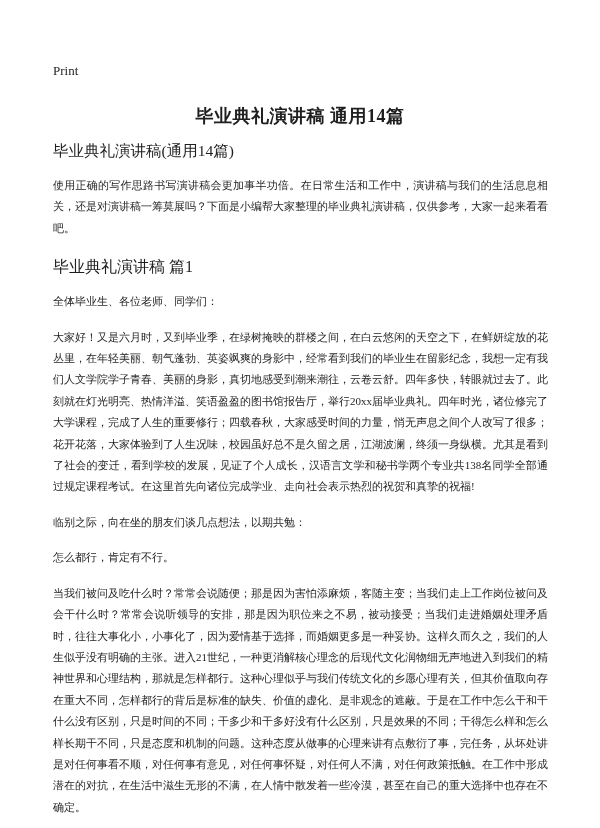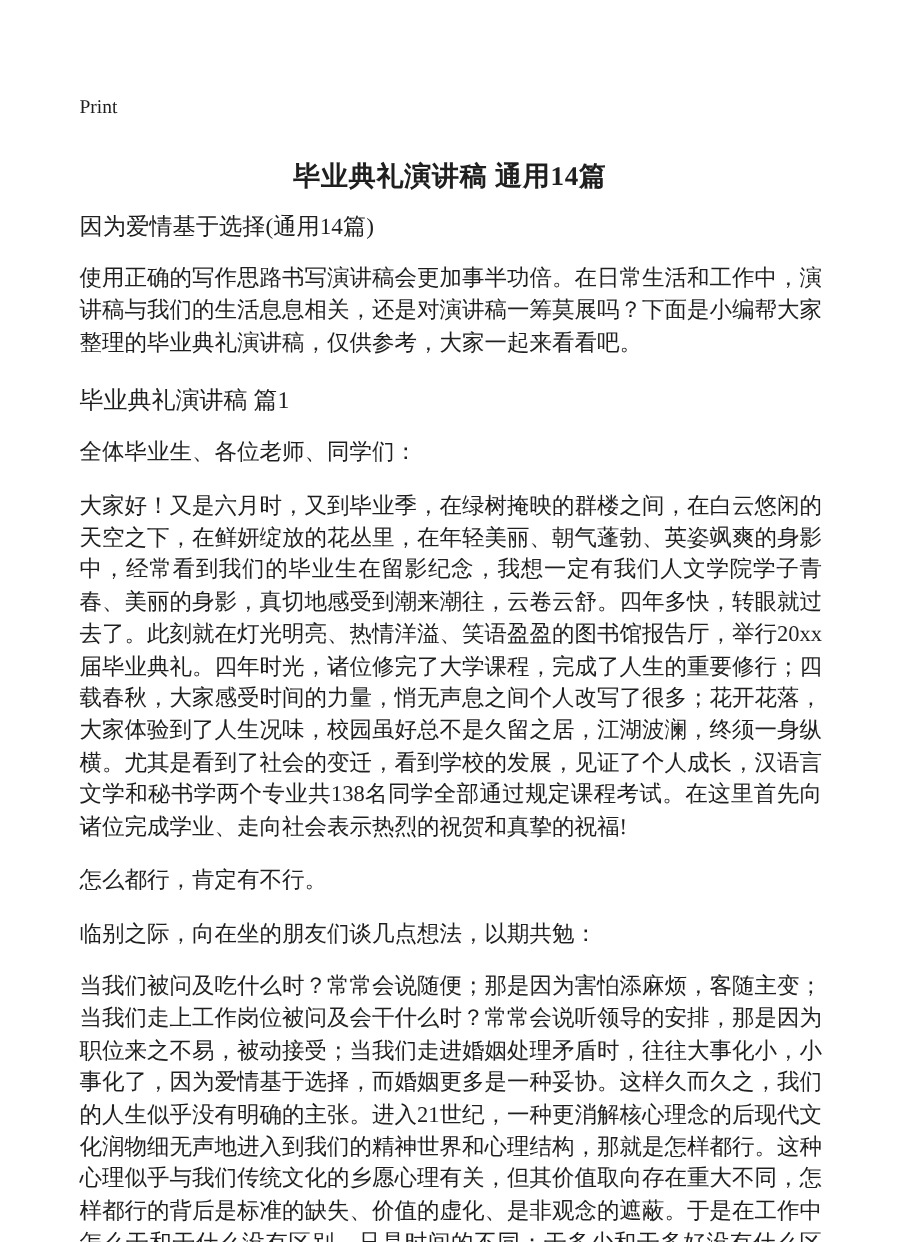--- a/index.html
+++ b/index.html
@@ -36,21 +36,21 @@
   .doc-body {
     margin: 0 52px 0 53px;
   }
   .subtitle {
     margin: 12px 0 0;
     font-size: 15.5px;
     line-height: 21px;
   }
   .para {
     margin: 14px 0 0;
-    font-size: 15px;
+    font-size: 11px;
     line-height: 21.4px;
     text-align: justify;
     word-break: break-all;
   }
   .section-heading {
     margin: 18px 0 0;
     font-size: 16px;
     font-weight: normal;
     line-height: 20px;
   }
@@ -59,30 +59,30 @@
 <body>
 
 <div class="page">
 
   <a class="print-link">Print</a>
 
   <h1 class="doc-title">毕业典礼演讲稿 通用14篇</h1>
 
   <div class="doc-body">
 
-    <p class="subtitle">因为爱情基于选择(通用14篇)</p>
+    <p class="subtitle">毕业典礼演讲稿(通用14篇)</p>
 
     <p class="para">使用正确的写作思路书写演讲稿会更加事半功倍。在日常生活和工作中，演讲稿与我们的生活息息相关，还是对演讲稿一筹莫展吗？下面是小编帮大家整理的毕业典礼演讲稿，仅供参考，大家一起来看看吧。</p>
 
     <h2 class="section-heading">毕业典礼演讲稿 篇1</h2>
 
     <p class="para">全体毕业生、各位老师、同学们：</p>
 
     <p class="para">大家好！又是六月时，又到毕业季，在绿树掩映的群楼之间，在白云悠闲的天空之下，在鲜妍绽放的花丛里，在年轻美丽、朝气蓬勃、英姿飒爽的身影中，经常看到我们的毕业生在留影纪念，我想一定有我们人文学院学子青春、美丽的身影，真切地感受到潮来潮往，云卷云舒。四年多快，转眼就过去了。此刻就在灯光明亮、热情洋溢、笑语盈盈的图书馆报告厅，举行20xx届毕业典礼。四年时光，诸位修完了大学课程，完成了人生的重要修行；四载春秋，大家感受时间的力量，悄无声息之间个人改写了很多；花开花落，大家体验到了人生况味，校园虽好总不是久留之居，江湖波澜，终须一身纵横。尤其是看到了社会的变迁，看到学校的发展，见证了个人成长，汉语言文学和秘书学两个专业共138名同学全部通过规定课程考试。在这里首先向诸位完成学业、走向社会表示热烈的祝贺和真挚的祝福!</p>
 
+    <p class="para">临别之际，向在坐的朋友们谈几点想法，以期共勉：</p>
+
     <p class="para">怎么都行，肯定有不行。</p>
-
-    <p class="para">临别之际，向在坐的朋友们谈几点想法，以期共勉：</p>
 
     <p class="para">当我们被问及吃什么时？常常会说随便；那是因为害怕添麻烦，客随主变；当我们走上工作岗位被问及会干什么时？常常会说听领导的安排，那是因为职位来之不易，被动接受；当我们走进婚姻处理矛盾时，往往大事化小，小事化了，因为爱情基于选择，而婚姻更多是一种妥协。这样久而久之，我们的人生似乎没有明确的主张。进入21世纪，一种更消解核心理念的后现代文化润物细无声地进入到我们的精神世界和心理结构，那就是怎样都行。这种心理似乎与我们传统文化的乡愿心理有关，但其价值取向存在重大不同，怎样都行的背后是标准的缺失、价值的虚化、是非观念的遮蔽。于是在工作中怎么干和干什么没有区别，只是时间的不同；干多少和干多好没有什么区别，只是效果的不同；干得怎么样和怎么样长期干不同，只是态度和机制的问题。这种态度从做事的心理来讲有点敷衍了事，完任务，从坏处讲是对任何事看不顺，对任何事有意见，对任何事怀疑，对任何人不满，对任何政策抵触。在工作中形成潜在的对抗，在生活中滋生无形的不满，在人情中散发着一些冷漠，甚至在自己的重大选择中也存在不确定。</p>
 
   </div>
 </div>
 
 </body></html>

